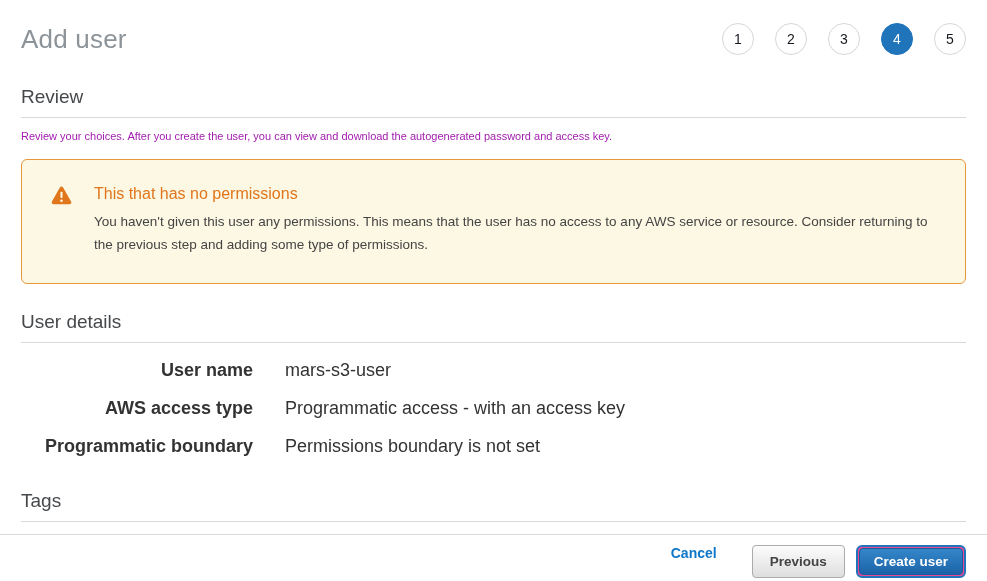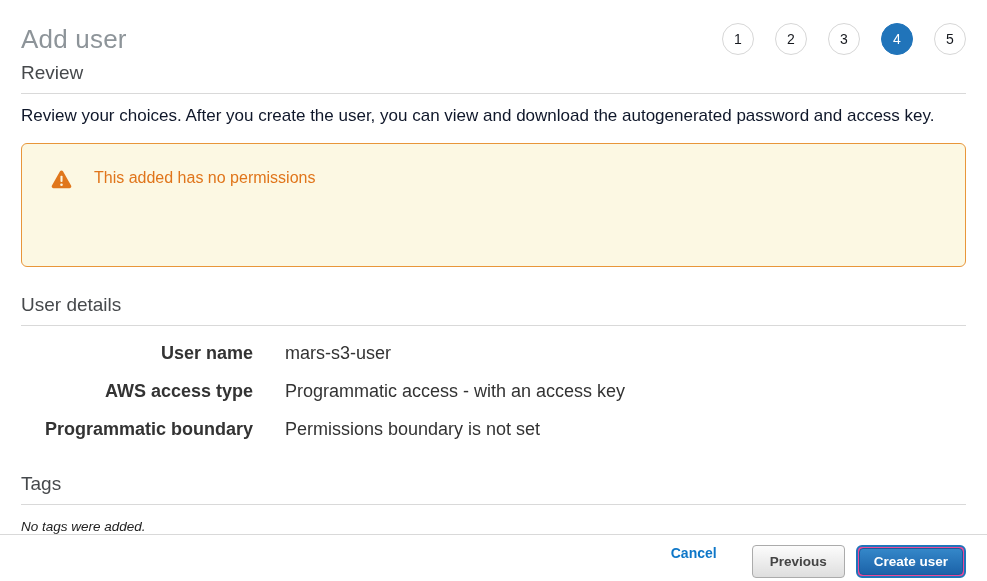--- a/index.html
+++ b/index.html
@@ -48,25 +48,25 @@
 
   
   .main { padding: 0 21px; }
   .section-heading {
     font-size: 19px;
     font-weight: 400;
     color: #46494c;
     padding-bottom: 9px;
     border-bottom: 1px solid #d9d9d9;
   }
-  .review-section { }
+  .review-section { margin-top: 24px; }
   .review-desc {
     margin-top: 12px;
-    font-size: 17px;
-    color: #0f172a;
+    font-size: 11px;
+    color: #a21caf;
   }
 
   
   .warning-box {
     margin-top: 17px;
     display: flex;
     align-items: flex-start;
     border: 1px solid #e8963a;
     border-radius: 6px;
     background: #fcf8e3;
@@ -190,21 +190,22 @@
 
     <div class="warning-box">
       <span class="warning-icon">
         <svg width="21" height="19" viewBox="0 0 24 22">
           <path d="M10.27 1.55 L0.95 17.95 a2.1 2.1 0 0 0 1.82 3.15 h18.46 a2.1 2.1 0 0 0 1.82 -3.15 L13.73 1.55 a2.1 2.1 0 0 0 -3.46 0 Z" fill="#e0771c"></path>
           <rect x="10.8" y="6.6" width="2.4" height="7.2" rx="1" fill="#fcf8e3"></rect>
           <circle cx="12" cy="17" r="1.5" fill="#fcf8e3"></circle>
         </svg>
       </span>
       <div>
-        <div class="warning-title">This added has no permissions</div>
+        <div class="warning-title">This that has no permissions</div>
+        <div class="warning-body">You haven't given this user any permissions. This means that the user has no access to any AWS service or resource. Consider returning to the previous step and adding some type of permissions.</div>
       </div>
     </div>
 
     <div class="details-section">
       <h2 class="section-heading">User details</h2>
       <div class="detail-rows">
         <div class="detail-row">
           <div class="detail-label">User name</div>
           <div class="detail-value">mars-s3-user</div>
         </div>

